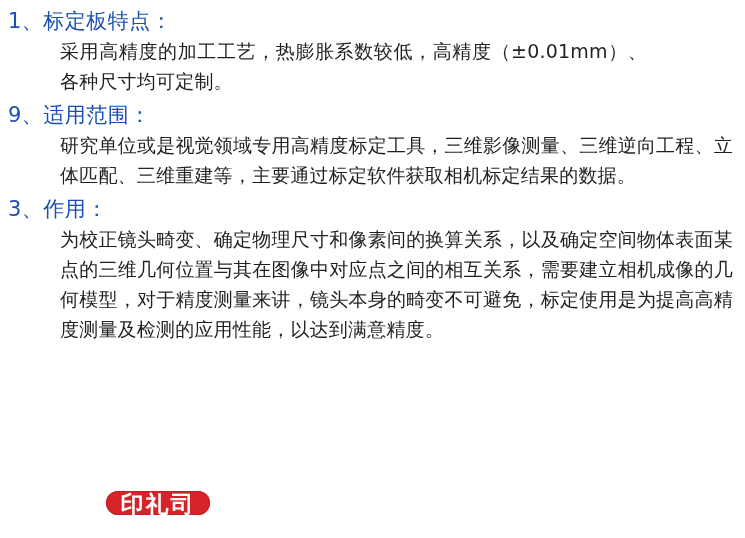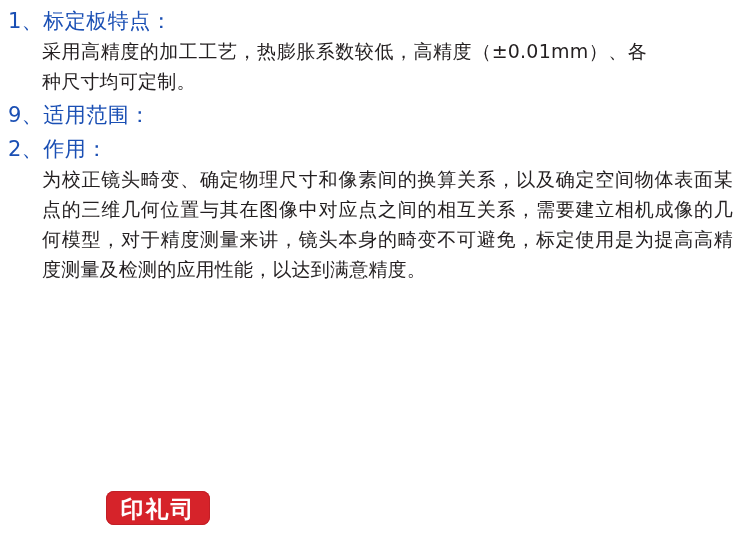--- a/index.html
+++ b/index.html
@@ -30,35 +30,35 @@
     font-weight: normal;
     letter-spacing: 0.5px;
     white-space: nowrap;
   }
   .body-text {
     color: #231f20;
     font-size: 19px;
     line-height: 30px;
     text-align: justify;
     text-justify: inter-ideograph;
-    margin-left: 34px;
+    margin-left: 52px;
     margin-right: 4px;
     letter-spacing: 0.2px;
   }
   .sec-1 .body-text { margin-right: 90px; }
   .sec-4 { position: relative; }
   
   .stamp {
     position: absolute;
     left: 106px;
     top: 491px;
     width: 104px;
-    height: 34px;
+    height: 24px;
     background: #d6232a;
-    border-radius: 8px;
+    border-radius: 14px;
     display: flex;
     align-items: center;
     justify-content: center;
     box-shadow: 0 0 0 1px #c21f26 inset;
   }
   .stamp-text {
     color: #ffffff;
     font-size: 23px;
     font-family: "DejaVu Serif", serif;
     font-weight: bold;
@@ -71,24 +71,25 @@
 
 <div class="page">
 
   <div class="section sec-1">
     <div class="heading">1、标定板特点：</div>
     <div class="body-text">采用高精度的加工工艺，热膨胀系数较低，高精度（±0.01mm）、各种尺寸均可定制。</div>
   </div>
 
   <div class="section sec-2">
     <div class="heading">9、适用范围：</div>
+    <div class="body-text">研究单位或是视觉领域专用高精度标定工具，三维影像测量、三维逆向工程、立体匹配、三维重建等，主要通过标定软件获取相机标定结果的数据。</div>
   </div>
 
   <div class="section sec-3">
-    <div class="heading">2、作用：</div>
+    <div class="heading">3、作用：</div>
     <div class="body-text">为校正镜头畸变、确定物理尺寸和像素间的换算关系，以及确定空间物体表面某点的三维几何位置与其在图像中对应点之间的相互关系，需要建立相机成像的几何模型，对于精度测量来讲，镜头本身的畸变不可避免，标定使用是为提高高精度测量及检测的应用性能，以达到满意精度。</div>
   </div>
 
 
   <div class="stamp">
     <span class="stamp-text">印礼司</span>
   </div>
 
 </div>
 

